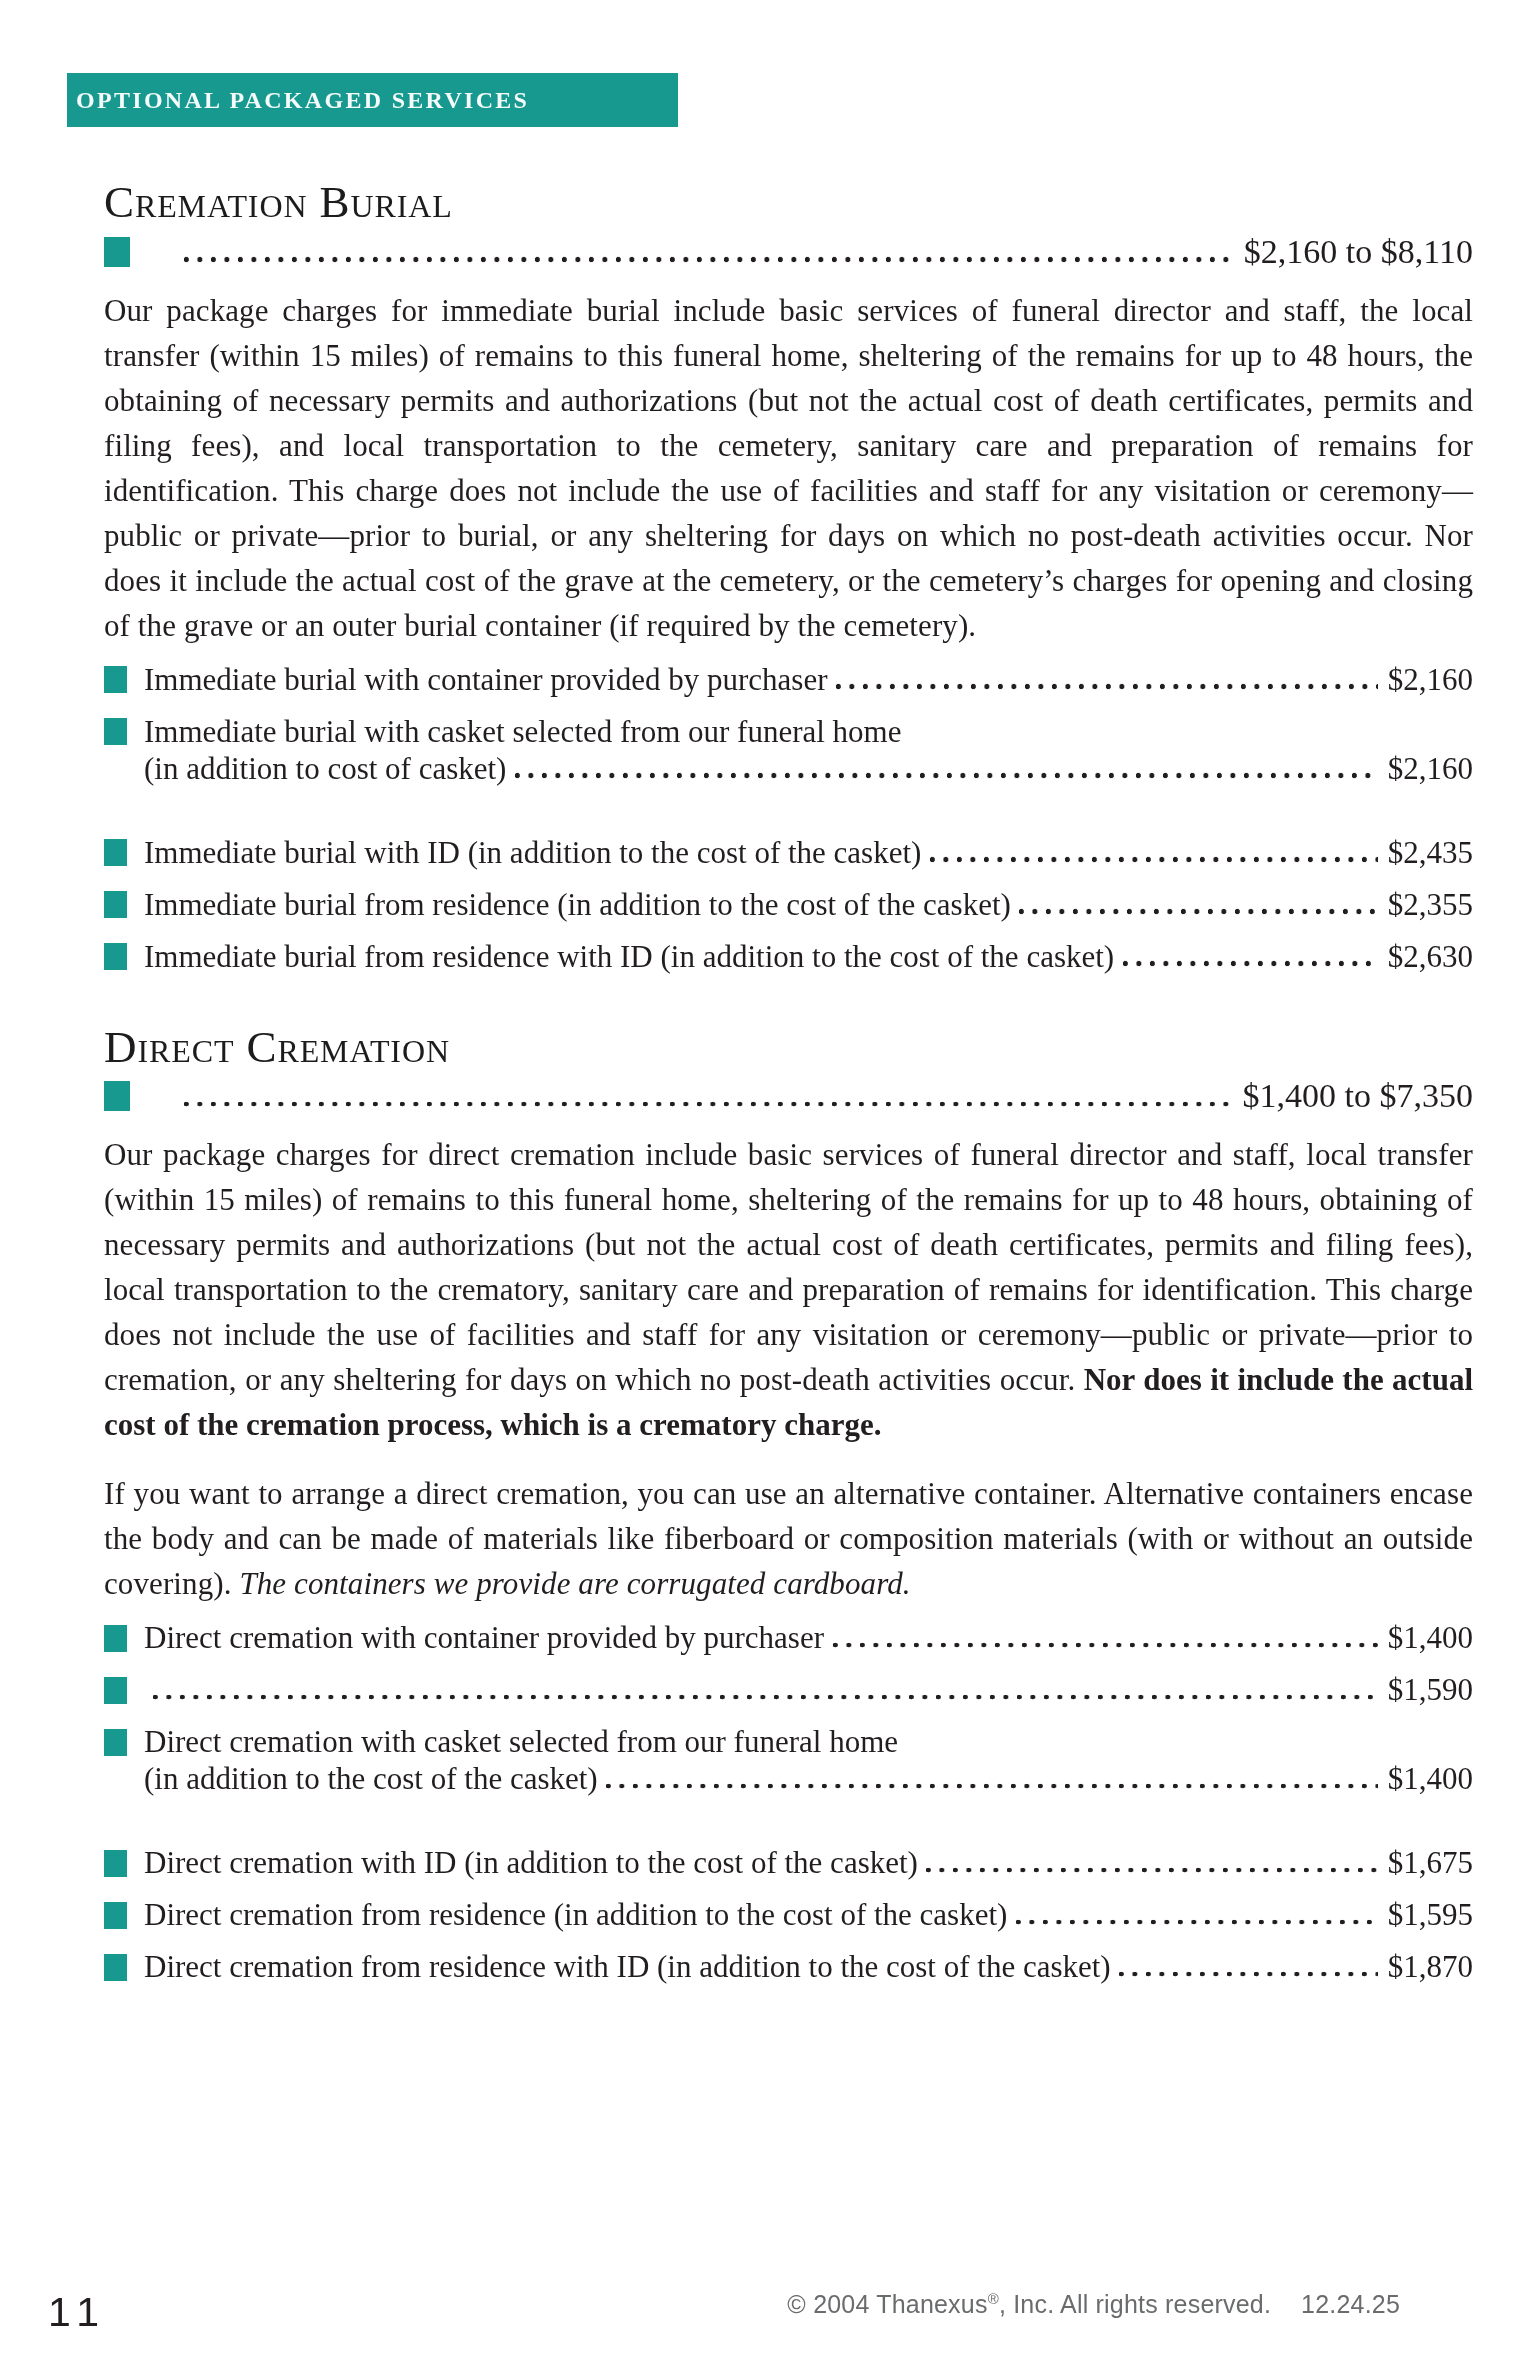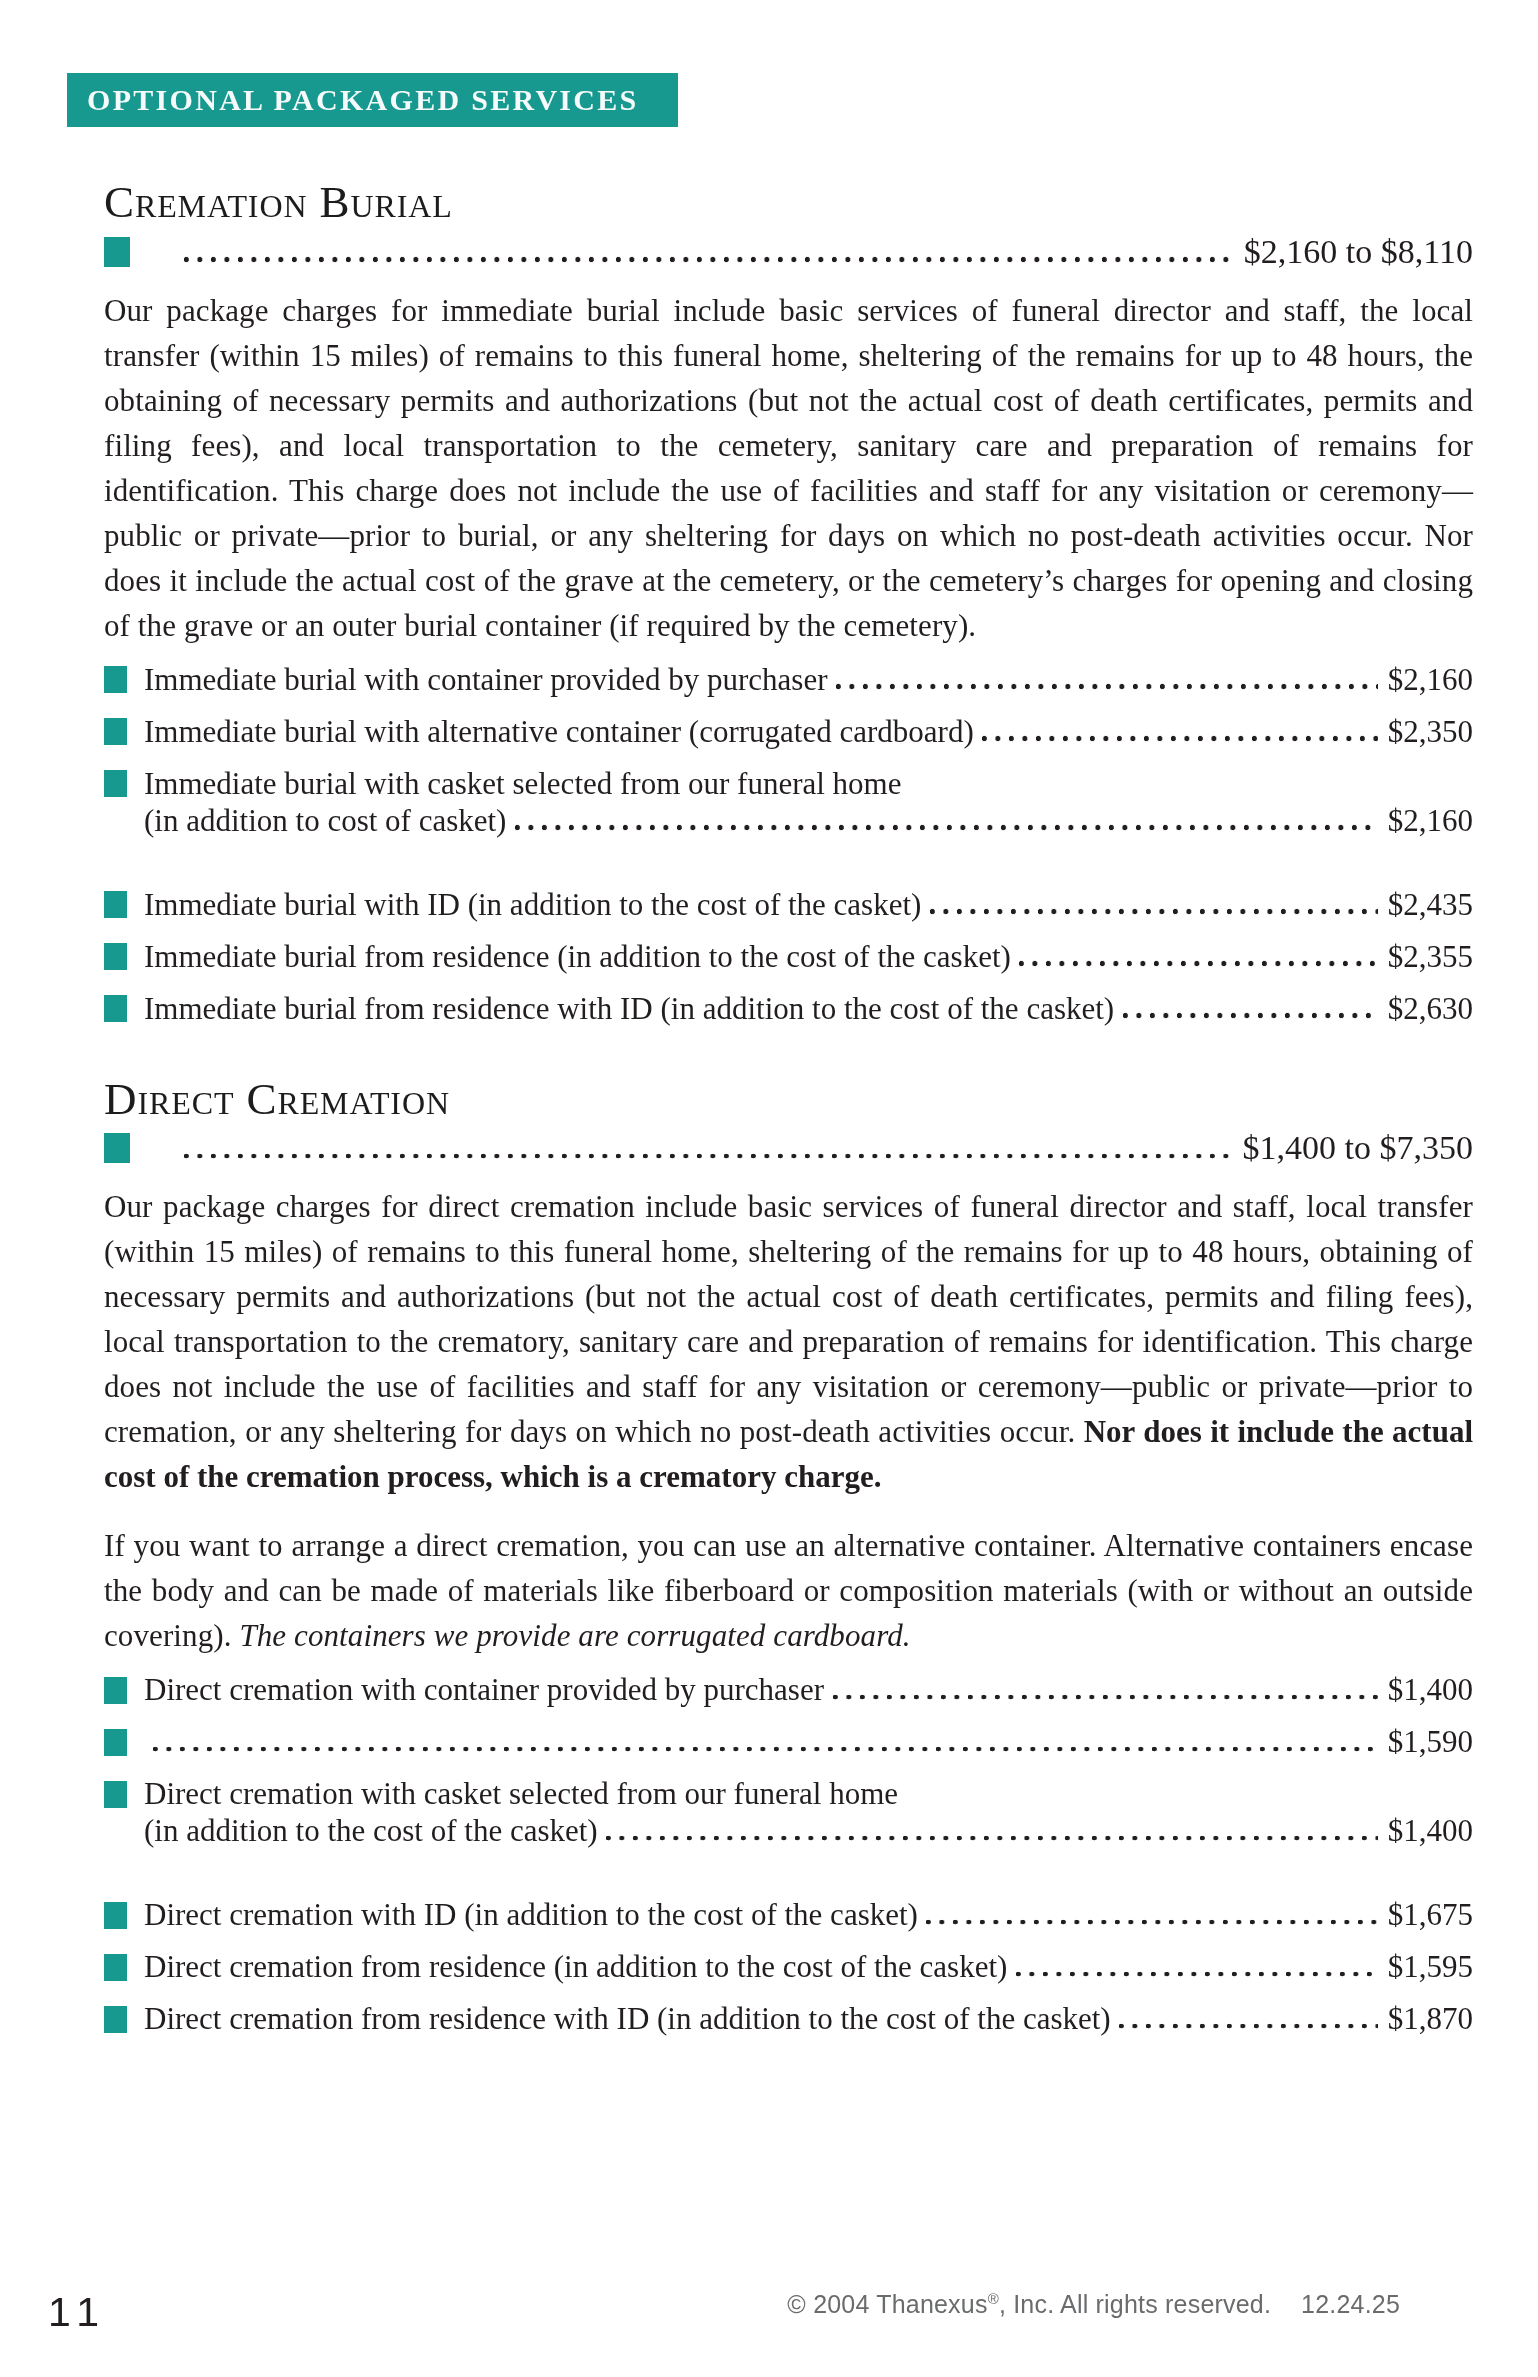--- a/index.html
+++ b/index.html
@@ -11,25 +11,25 @@
     padding:73px 65px 0 67px;
     font-family:"Liberation Serif", serif;
     color:#221e1f;
     overflow:hidden;
   }
   .badge{
     display:inline-block;
     background:#17998f;
     color:#f4fbfa;
     font-weight:bold;
-    font-size:30px;
+    font-size:24px;
     letter-spacing:2.3px;
     line-height:54px;
     height:54px;
-    padding:0 24px 0 20px;
+    padding:0 24px 0 9px;
     min-width:611px;
     box-sizing:border-box;
   }
   .content{padding-left:37px;}
   .section-heading{
     font-variant:small-caps;
     font-size:45px;
     font-weight:normal;
     letter-spacing:0.9px;
     color:#1d1b1c;
@@ -130,30 +130,20 @@
         <span class="bullet"></span>
         <div class="pl-body">
             <div class="pl-row">
           <span class="pl-label">Immediate burial with container provided by purchaser</span>
           <span class="dotfill"></span>
           <span class="pl-price">$2,160</span>
         </div>
           </div>
       </div>
 
-      <div class="pl-item">
-        <span class="bullet"></span>
-        <div class="pl-body">
-            <div class="pl-row">
-          <span class="pl-label">Immediate burial with alternative container (corrugated cardboard)</span>
-          <span class="dotfill"></span>
-          <span class="pl-price">$2,350</span>
-        </div>
-          </div>
-      </div>
 
       <div class="pl-item">
         <span class="bullet"></span>
         <div class="pl-body">
           <div class="pl-label">Immediate burial with casket selected from our funeral home</div>
           <div class="pl-row">
             <span class="pl-label">(in addition to cost of casket)</span>
             <span class="dotfill"></span>
             <span class="pl-price">$2,160</span>
           </div>

